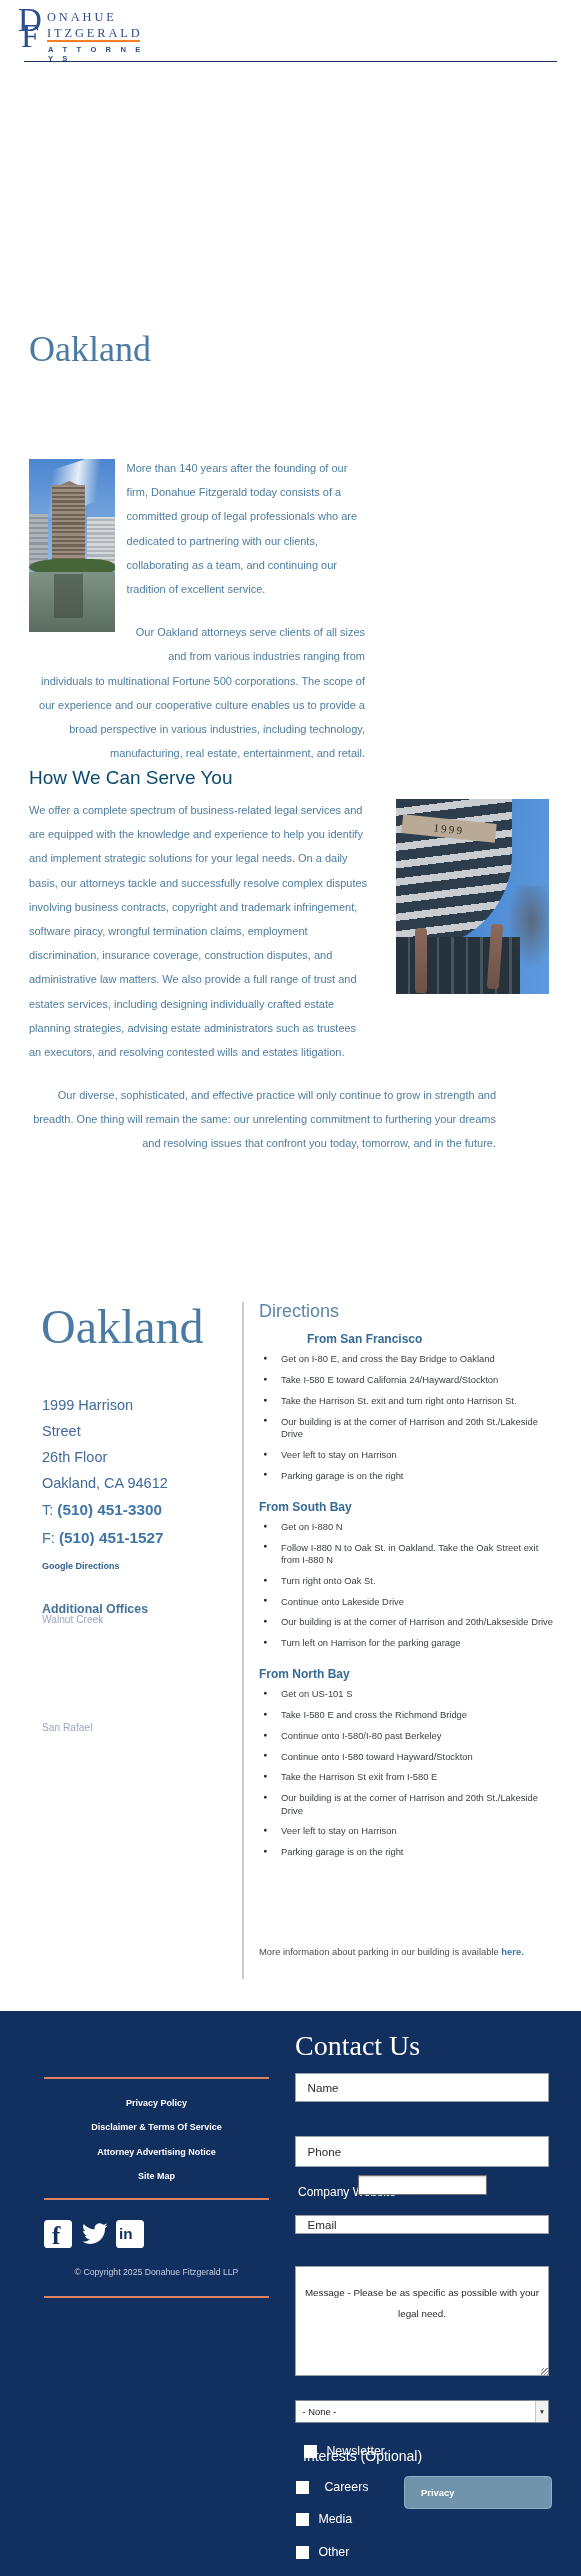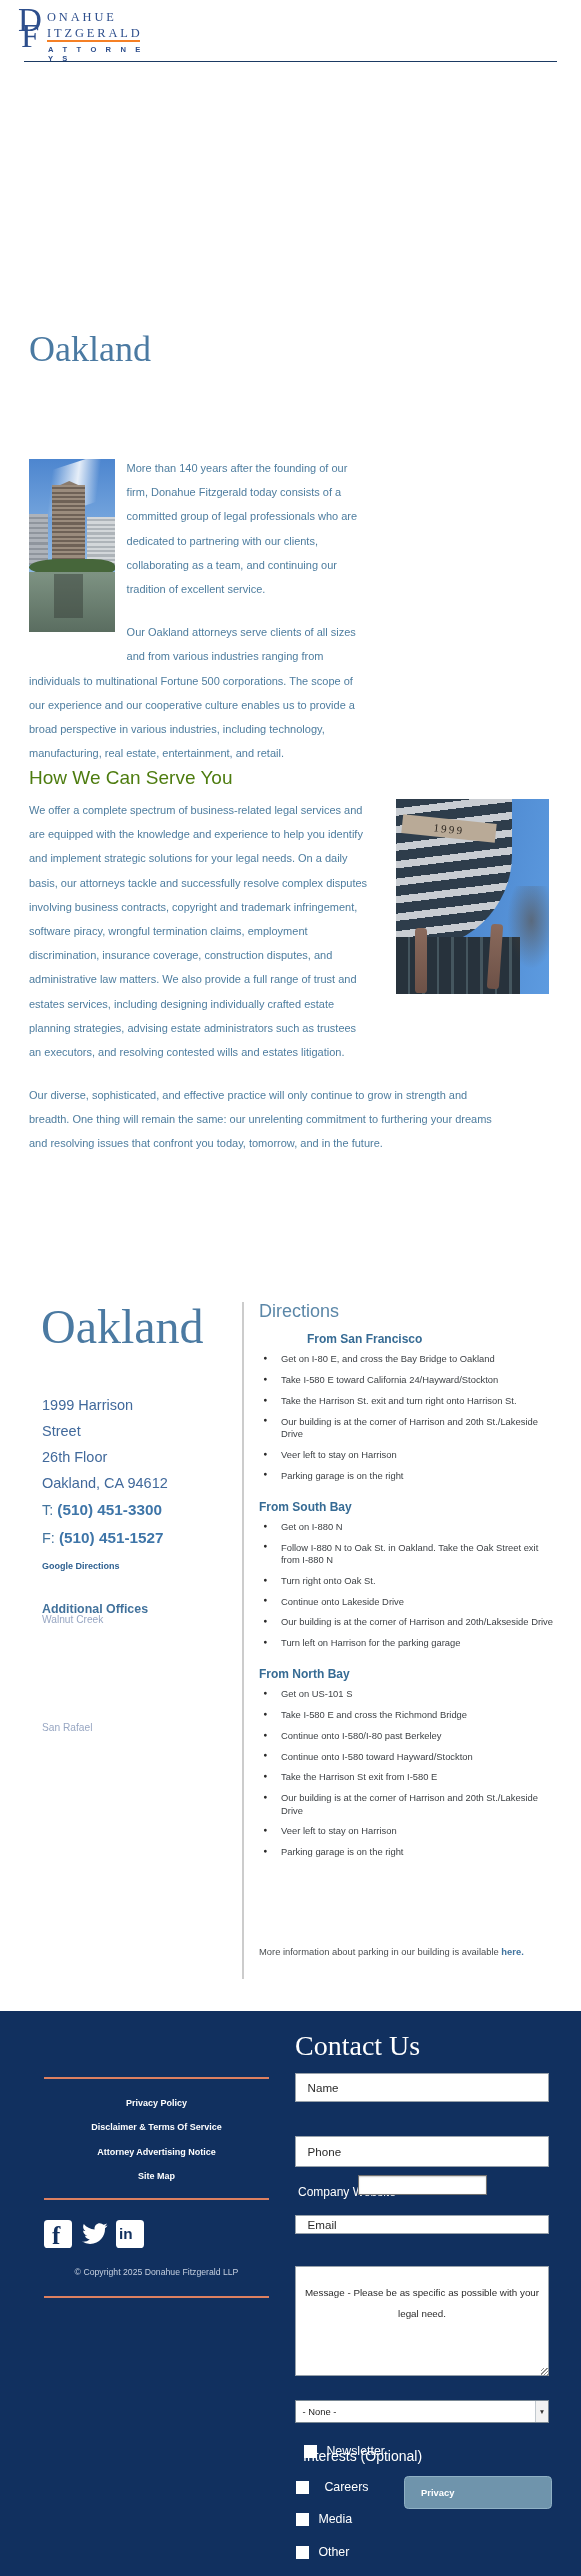--- a/index.html
+++ b/index.html
@@ -16,23 +16,23 @@
   .logo-itz { left:29px; top:24px; }
   .logo-line { position:absolute; left:29px; top:37px; width:93px; height:2.2px; background:#f58025; }
   .logo-att { position:absolute; left:30px; top:42px; font-size:7.6px; font-weight:bold; letter-spacing:3.6px; color:#2d4e8c; }
   .header-rule { position:absolute; left:24px; top:61px; width:533px; height:0.7px; background:#1b3a63; }
 
   
   .page-title { position:absolute; left:29px; top:328px; font-family:"Liberation Serif", serif; font-weight:400; font-size:36px; color:#4b7aa2; }
 
   
   .copy { font-size:11px; line-height:2.2; color:#4e7d9f; font-weight:300; }
-  .copy p + p { margin-top:19px; }
+  .copy p + p { margin-top:19px;text-align:right; }
   .intro { position:absolute; left:29px; top:456px; width:336px; }
-  .serve-head { position:absolute; left:29px; top:767px; font-size:19px; font-weight:300; color:#4d7c0f; }
+  .serve-head { position:absolute; left:29px; top:767px; font-size:19px; font-weight:300; color:#0c4a6e; }
   .serve { position:absolute; left:29px; top:798px; width:467px; }
   .serve-spacer { float:right; width:127px; height:265px; }
 
   
   .photo-lake { position:relative; float:left; width:86px; height:173px; margin:2.9px 11.6px 19px 0; overflow:hidden; background:linear-gradient(#4d86cf, #8fb9e6 60%); }
   .pl-cloud { position:absolute; left:-14.5px; top:4.4px; width:124px; height:44px; background:linear-gradient(115deg, rgba(255,255,255,0) 30%, rgba(255,255,255,.85) 50%, rgba(255,255,255,0) 66%); transform:rotate(-18deg); }
   .pl-tower { position:absolute; left:23px; top:26px; width:33px; height:80px; background:repeating-linear-gradient(#9b8c7d 0 2.2px, #6e6156 2.2px 4.4px); }
   .pl-tower-top { position:absolute; left:25px; top:22px; width:30.5px; height:5.8px; background:#8a7b6d; clip-path:polygon(8% 100%, 50% 0, 92% 100%); }
   .pl-bldg-l { position:absolute; left:0; top:55px; width:19px; height:51px; background:repeating-linear-gradient(#aeb3ba 0 2.9px, #8f959d 2.9px 5.1px); }
   .pl-bldg-r { position:absolute; left:58px; top:58px; width:28px; height:48px; background:repeating-linear-gradient(#d3d7da 0 2.2px, #aeb4b9 2.2px 4.4px); }

